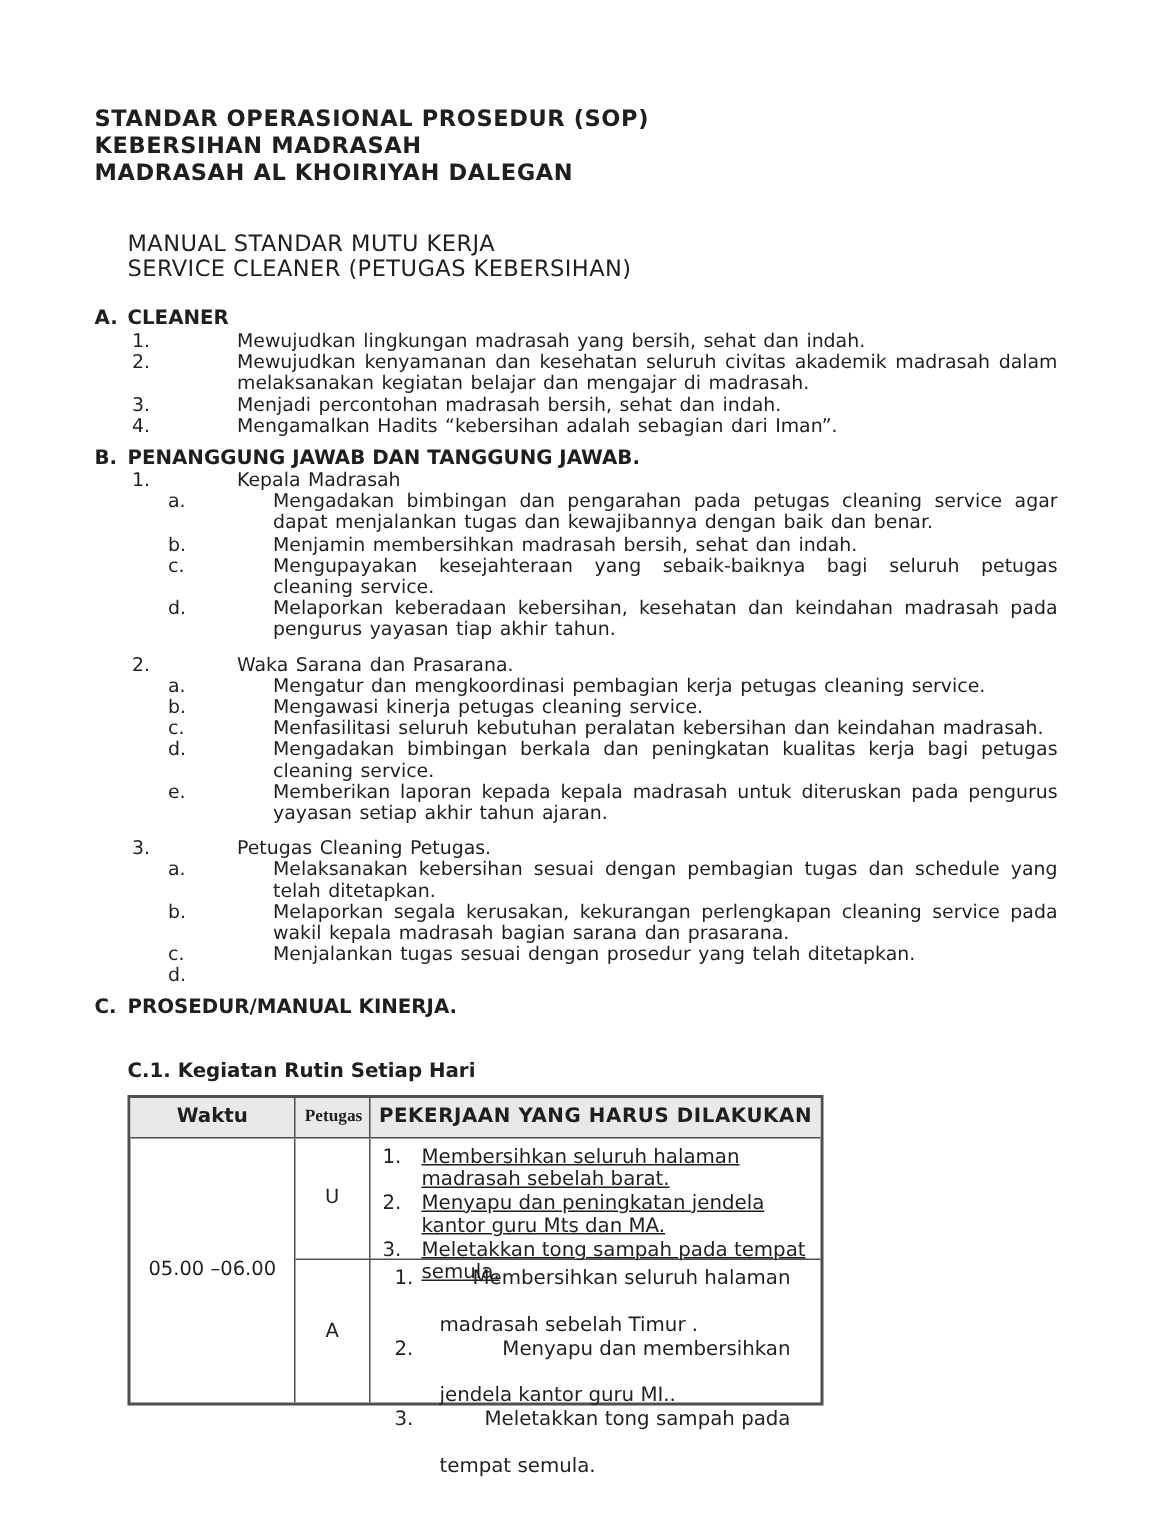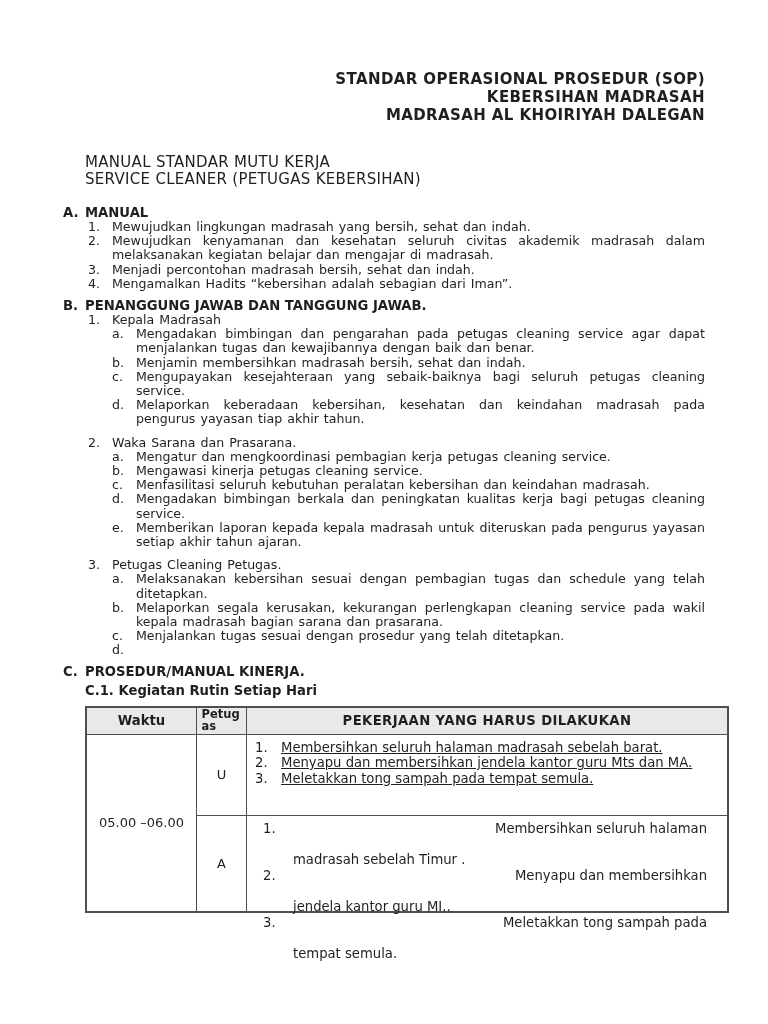--- a/index.html
+++ b/index.html
@@ -4,46 +4,46 @@
 <style>
   * { margin:0; padding:0; box-sizing:border-box; }
   html,body { background:#ffffff; }
   body {
     width:768px; height:1024px; overflow:hidden;
     font-family:"DejaVu Sans","Liberation Sans",sans-serif;
     color:#1f1f1f;
   }
   .page { padding:62px 63px 0 63px; }
 
-  .title-block { margin-top:8px; text-align:right; font-size:15px; font-weight:bold; line-height:18px; letter-spacing:.4px; }
+  .title-block { margin-top:8px; text-align:left; font-size:15px; font-weight:bold; line-height:18px; letter-spacing:.4px; }
   .subtitle-block { margin-top:30px; margin-left:22px; font-size:15px; font-weight:normal; line-height:17px; letter-spacing:.3px; }
 
   .sec-head { display:flex; font-size:13.2px; font-weight:bold; line-height:15px; }
   .sec-head .lbl { width:22px; flex:none; }
 
   .section-a { margin-top:17px; }
   .section-b { margin-top:7px; }
   .section-c { margin-top:6px; }
 
   .li1, .li2 { display:flex; font-size:12.6px; line-height:14.2px; }
   .li1 .num { margin-left:25px; width:24px; flex:none; }
   .li2 .num { margin-left:49px; width:24px; flex:none; }
-  .txt { flex:1; text-align:justify; word-spacing:1px; }
+  .txt { flex:1; text-align:justify; word-spacing:1px;margin-left:46px; }
   .subsec-title .txt { text-align:left; }
   .subsec + .subsec { margin-top:9px; }
   .section-b .sec-head { margin-bottom:0; }
 
-  .c1-head { margin-top:4px; margin-left:22px; font-size:13.2px; font-weight:bold; line-height:15px; }
-
-  .sop-table { margin-top:8px; margin-left:22px; width:644px; border:2px solid #4f4f4f; }
+  .c1-head { margin-top:28px; margin-left:22px; font-size:13.2px; font-weight:bold; line-height:15px; }
+
+  .sop-table { margin-top:8px; margin-left:22px; width:464px; border:2px solid #4f4f4f; }
   .thead { display:flex; background:#e9e9e9; border-bottom:1px solid #4f4f4f; font-weight:bold; height:27px; }
   .th { display:flex; align-items:center; justify-content:center; text-align:center; }
   .th-waktu { width:110px; border-right:1px solid #4f4f4f; font-size:13.2px; }
   .th-petugas { width:50px; border-right:1px solid #4f4f4f; font-size:11.5px; line-height:11.5px; }
-  .th-petugas span { display:block; width:40px; word-break:break-all; text-align:left; }
+  .th-petugas span { display:block; width:40px; word-break:break-all; text-align:right;font-family:Liberation Serif, serif; }
   .th-main { flex:1; font-size:13.2px; letter-spacing:.4px; }
 
   .tbody { display:flex; }
   .td-waktu { width:110px; border-right:1px solid #4f4f4f; display:flex; flex-direction:row; align-items:center; justify-content:center; text-align:center; font-size:13px; line-height:17px; }
   .t-rows { flex:1; display:flex; flex-direction:column; }
   .trow { display:flex; }
   .trow-u { height:81px; border-bottom:1px solid #4f4f4f; }
   .trow-a { height:95px; }
   .td-petugas { width:50px; border-right:1px solid #4f4f4f; display:flex; align-items:center; justify-content:center; font-size:13px; }
   .td-tasks { flex:1; padding:5px 6px 0 8px; font-size:13.2px; line-height:15.5px; }
@@ -66,21 +66,21 @@
   </div>
 
   <div class="subtitle-block">
     <div>MANUAL STANDAR MUTU KERJA</div>
     <div>SERVICE CLEANER (PETUGAS KEBERSIHAN)</div>
   </div>
 
   <div class="section-a">
     <div class="sec-head">
       <span class="lbl">A.</span>
-      <span>MANUAL</span>
+      <span>CLEANER</span>
     </div>
     <div class="li1">
       <span class="num">1.</span>
       <span class="txt">Mewujudkan lingkungan madrasah yang bersih, sehat dan indah.</span>
     </div>
     <div class="li1">
       <span class="num">2.</span>
       <span class="txt">Mewujudkan kenyamanan dan kesehatan seluruh civitas akademik madrasah dalam melaksanakan kegiatan belajar dan mengajar di madrasah.</span>
     </div>
     <div class="li1">
@@ -196,21 +196,21 @@
       <div class="t-rows">
         <div class="trow trow-u">
           <div class="td-petugas">U</div>
           <div class="td-tasks">
             <div class="task">
               <span class="tnum">1.</span>
               <span class="ttext">Membersihkan seluruh halaman madrasah sebelah barat.</span>
             </div>
             <div class="task">
               <span class="tnum">2.</span>
-              <span class="ttext">Menyapu dan membersihkan jendela kantor guru Mts dan MA.</span>
+              <span class="ttext">Menyapu dan peningkatan jendela kantor guru Mts dan MA.</span>
             </div>
             <div class="task">
               <span class="tnum">3.</span>
               <span class="ttext">Meletakkan tong sampah pada tempat semula.</span>
             </div>
           </div>
         </div>
         <div class="trow trow-a">
           <div class="td-petugas">A</div>
           <div class="td-tasks">

